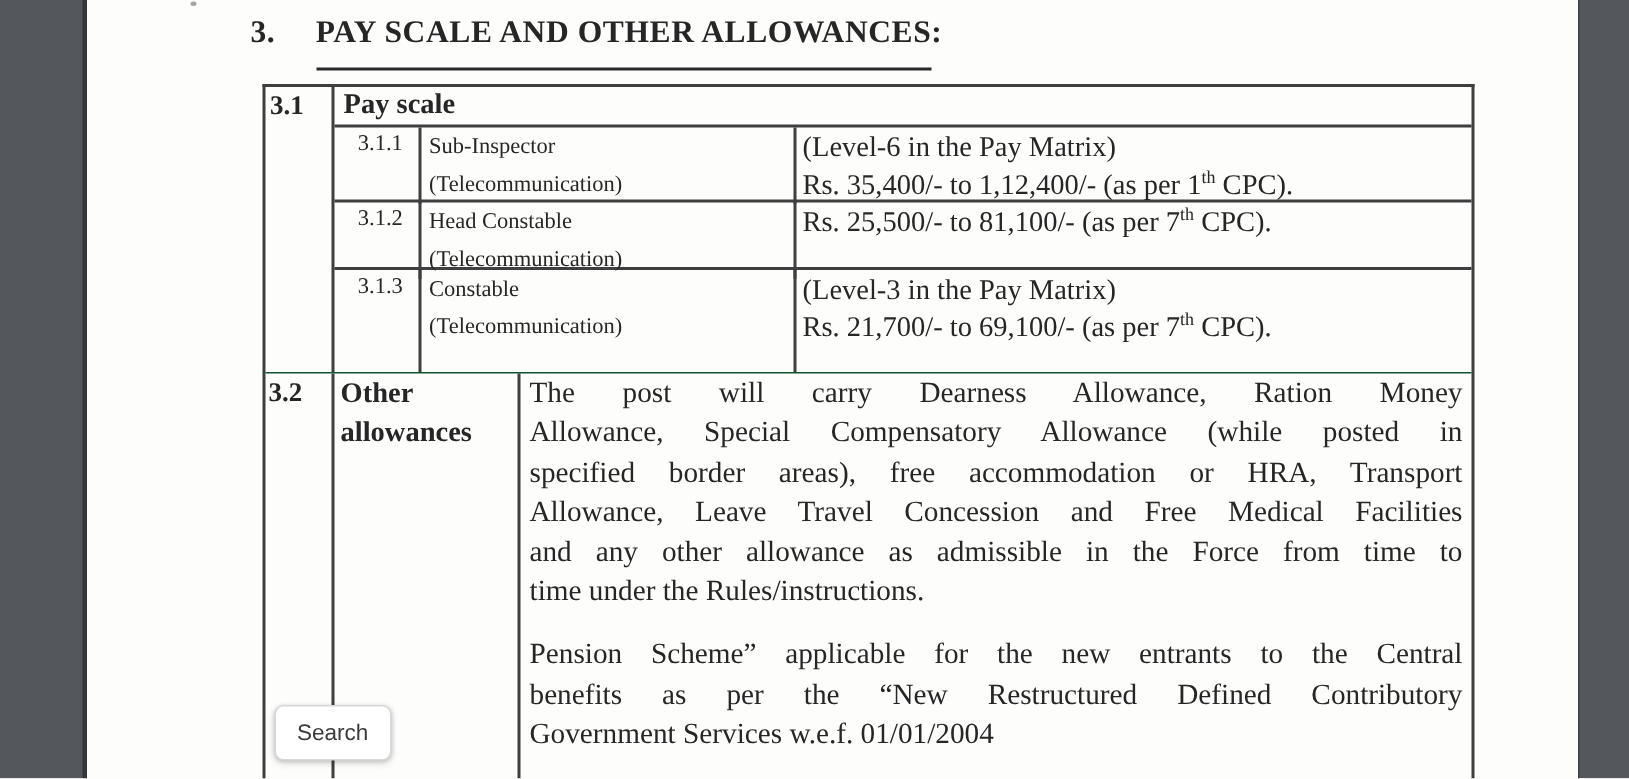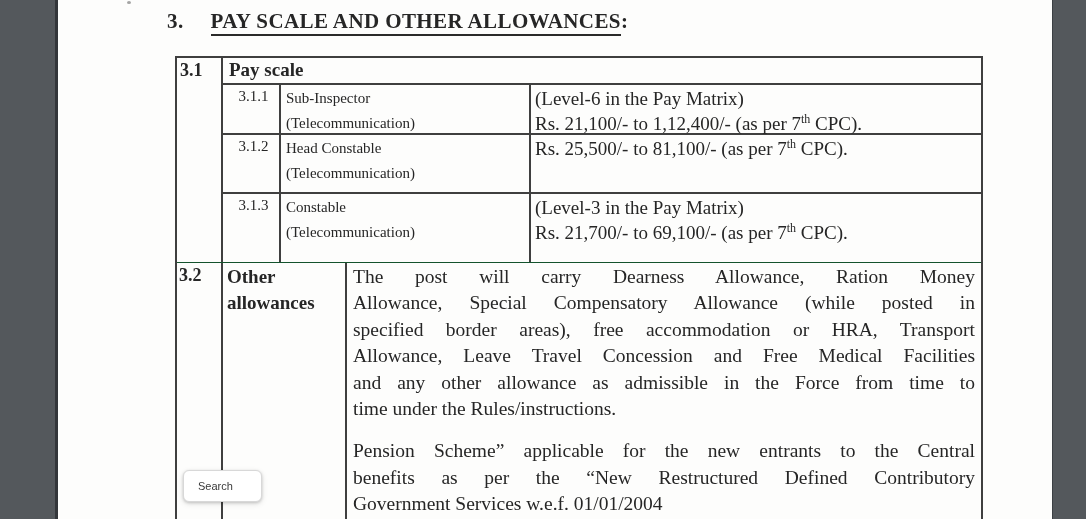--- a/index.html
+++ b/index.html
@@ -11,51 +11,51 @@
   
   .strip { position:absolute; top:0; bottom:0; background:#54585c; }
   .strip.left { left:0; width:58px; border-right:3px solid #33363a; }
   .strip.right { left:1052px; width:34px; border-left:1px solid #3c4044; }
 
   .speck { position:absolute; left:127px; top:1px; width:4px; height:3px; background:#8d8d8d; border-radius:50%; opacity:.8; }
 
   
   .doc-title { position:absolute; left:167px; top:9px; font-weight:bold; font-size:21px; letter-spacing:.4px; white-space:nowrap; }
   .doc-title .secnum { display:inline-block; margin-right:27px; }
-  .doc-title .tmain { border-bottom:2.5px solid #2a2a2a; padding-bottom:1px; }
+  .doc-title .tmain { border-bottom:2.5px solid #2a2a2a; padding-bottom:12px; }
 
   
   .paytable { position:absolute; left:175px; top:56px; width:808px; bottom:-12px;
               border-top:2px solid #3f3f3f; border-left:2px solid #3f3f3f; border-right:2px solid #3f3f3f;
               display:flex; flex-direction:column; background:transparent; }
   .sec31 { display:grid; grid-template-columns:46px 1fr; border-bottom:1px solid #14532d; }
   .cell { border-color:#3f3f3f; }
   .num31 { border-right:2px solid #3f3f3f; font-weight:bold; font-size:18px; padding:2px 0 0 3px; }
   .ps-header { height:27px; border-bottom:2px solid #3f3f3f; font-weight:bold; font-size:19px; padding:1px 0 0 6px; }
   .srow { display:grid; grid-template-columns:58px 250px 1fr; }
   .srow.r1 { height:50px; border-bottom:2px solid #3f3f3f; }
-  .srow.r2 { height:59px; border-bottom:2px solid #3f3f3f; }
+  .srow.r2 { height:45px; border-bottom:2px solid #3f3f3f; }
   .srow.r3 { height:68px; }
   .snum { border-right:2px solid #3f3f3f; font-size:15px; padding:3px 0 0 5px;text-align:center; }
   .sname { border-right:2px solid #3f3f3f; font-size:15px; line-height:25px; padding:1px 0 0 5px; }
   .sdetail { font-size:19px; line-height:25px; padding:1px 0 0 4px; }
   .sdetail sup { font-size:12px; line-height:0; }
 
   .sec32 { display:grid; grid-template-columns:46px 124px 1fr; flex:1; }
   .num32 { border-right:2px solid #3f3f3f; font-weight:bold; font-size:18px; padding:2px 0 0 2px; }
   .label32 { border-right:2px solid #3f3f3f; font-weight:bold; font-size:19px; line-height:26px; padding:1px 6px 0 4px; }
   .text32 { padding:1px 6px 0 6px; font-size:19.5px; }
   .jline { line-height:26.4px; text-align:justify; text-align-last:justify; white-space:normal; }
   .jline.last { text-align-last:left; }
   .para.p2 { margin-top:16px; }
 
   
   .tooltip { position:absolute; left:183px; top:470px; background:#ffffff; border:1px solid #d8d8d8;
-             border-radius:6px; padding:9px 28px 9px 14px; font-family:"Liberation Sans", sans-serif;
-             font-size:11px; color:#3a3a3a; box-shadow:0 1px 3px rgba(0,0,0,.18), 0 2px 6px rgba(0,0,0,.10);
+             border-radius:6px; padding:9px 14px 9px 14px; font-family:"Liberation Sans", sans-serif;
+             font-size:15px; color:#3a3a3a; box-shadow:0 1px 3px rgba(0,0,0,.18), 0 2px 6px rgba(0,0,0,.10);
              z-index:5; }
 </style>
 </head>
 <body>
 
 <div class="screen">
 
   <div class="speck"></div>
 
   <div class="doc-title">
@@ -70,21 +70,21 @@
         <div class="ps-header">Pay scale</div>
 
         <div class="srow r1">
           <div class="cell snum">3.1.1</div>
           <div class="cell sname">
             <div>Sub-Inspector</div>
             <div>(Telecommunication)</div>
           </div>
           <div class="cell sdetail">
             <div>(Level-6 in the Pay Matrix)</div>
-            <div><span>Rs. 21,100/- to 1,12,400/- (as per 7</span><sup>th</sup><span> CPC).</span></div>
+            <div><span>Rs. 35,400/- to 1,12,400/- (as per 1</span><sup>th</sup><span> CPC).</span></div>
           </div>
         </div>
 
         <div class="srow r2">
           <div class="cell snum">3.1.2</div>
           <div class="cell sname">
             <div>Head Constable</div>
             <div>(Telecommunication)</div>
           </div>
           <div class="cell sdetail">

